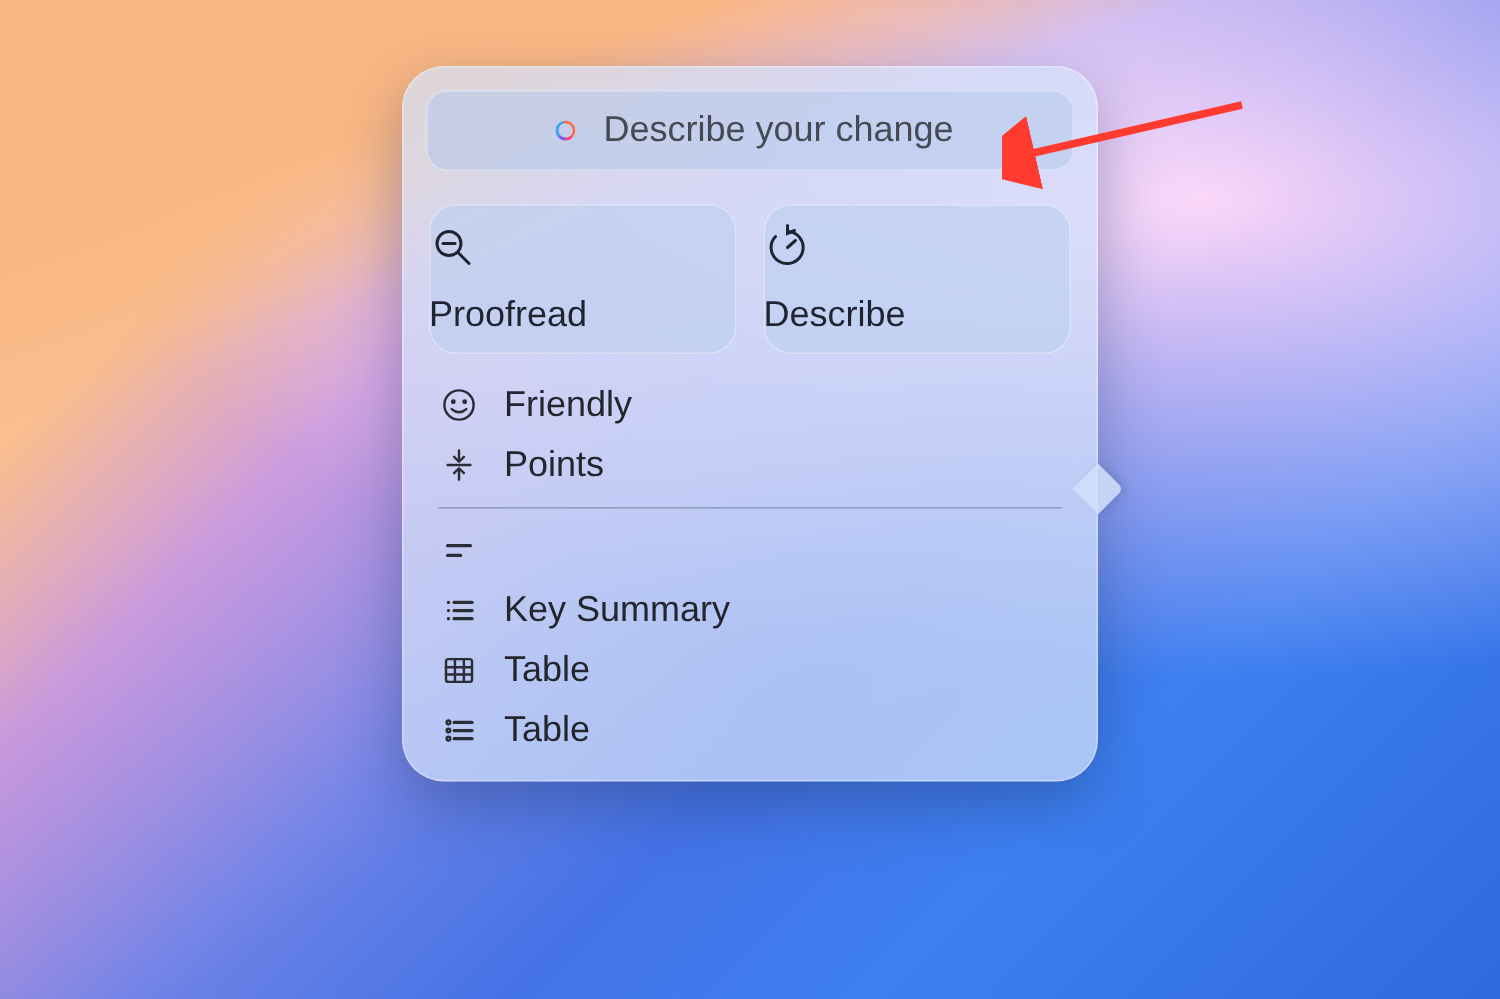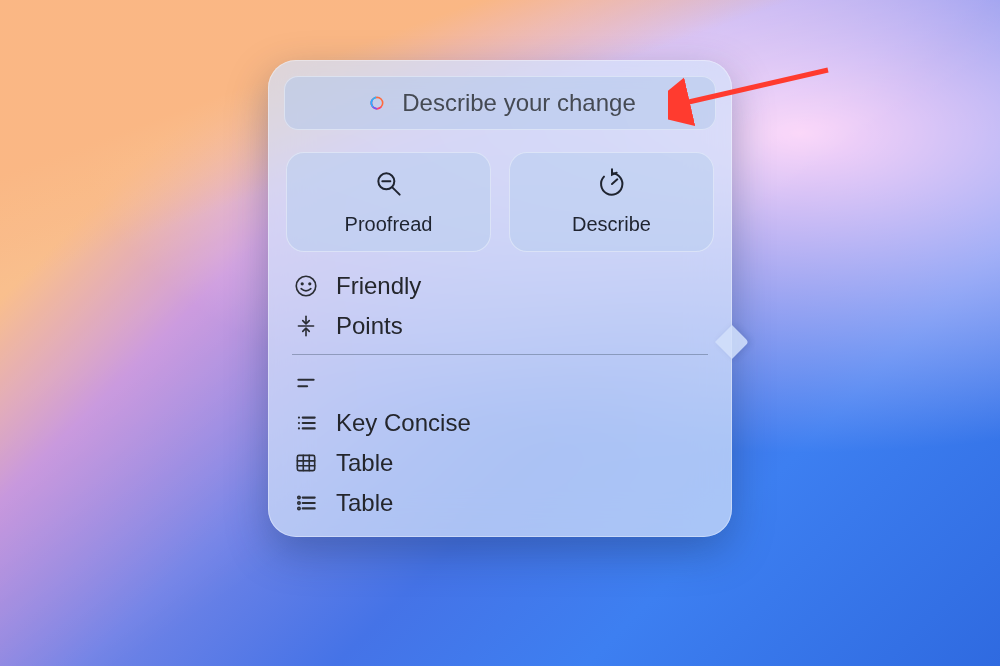--- a/index.html
+++ b/index.html
@@ -32,21 +32,21 @@
   .bg::after{
     content:"";
     position:absolute; inset:0;
     background: linear-gradient(145deg, rgba(255,120,170,.35) 30%, rgba(255,120,170,0) 55%);
     mix-blend-mode: screen;
   }
 
   .panel {
     position: absolute;
     left: 268px;
-    top: 60px;
+    top: 44px;
     width: 464px;
     border-radius: 28px;
     background: rgba(210,225,250,0.72);
     backdrop-filter: blur(20px);
     -webkit-backdrop-filter: blur(20px);
     box-shadow: 0 15px 40px rgba(30,50,90,.35), inset 0 0 0 1px rgba(255,255,255,.35);
     padding: 16px 16px 14px 16px;
   }
   .panel::after{
     
@@ -84,25 +84,24 @@
     display:flex; gap:18px; margin:22px 2px 8px 2px;
   }
   .action-btn{
     flex:1;
     height:100px;
     border-radius:18px;
     background: rgba(185,205,238,.55);
     box-shadow: inset 0 0 0 1px rgba(255,255,255,.4);
     display:flex;
     flex-direction:column;
-    align-items:center;
     justify-content:center;
     gap:8px;
     color:#1f2430;
-    font-size:20px;
+    font-size:24px;
     cursor:pointer;
   }
   .action-btn svg{width:32px;height:32px;stroke:#1f2430;}
 
   .menu{
     margin-top:14px;
     padding: 0 6px;
     text-align: center;
   }
   .menu-item{
@@ -214,21 +213,21 @@
       <span class="mi-icon">
         <svg viewBox="0 0 48 48" fill="none" stroke-width="4" stroke-linecap="round">
           <circle cx="11" cy="14" r="2" fill="#2a2d34" stroke="none"></circle>
           <line x1="18" y1="14" x2="40" y2="14"></line>
           <circle cx="11" cy="24" r="2" fill="#2a2d34" stroke="none"></circle>
           <line x1="18" y1="24" x2="40" y2="24"></line>
           <circle cx="11" cy="34" r="2" fill="#2a2d34" stroke="none"></circle>
           <line x1="18" y1="34" x2="40" y2="34"></line>
         </svg>
       </span>
-      <span>Key Concise</span>
+      <span>Key Summary</span>
     </div>
 
     <div class="menu-item">
       <span class="mi-icon">
         <svg viewBox="0 0 48 48" fill="none" stroke-width="3" stroke-linecap="round">
           <rect x="8" y="10" width="32" height="28" rx="3"></rect>
           <line x1="8" y1="20" x2="40" y2="20"></line>
           <line x1="8" y1="29" x2="40" y2="29"></line>
           <line x1="19" y1="10" x2="19" y2="38"></line>
           <line x1="30" y1="10" x2="30" y2="38"></line>

